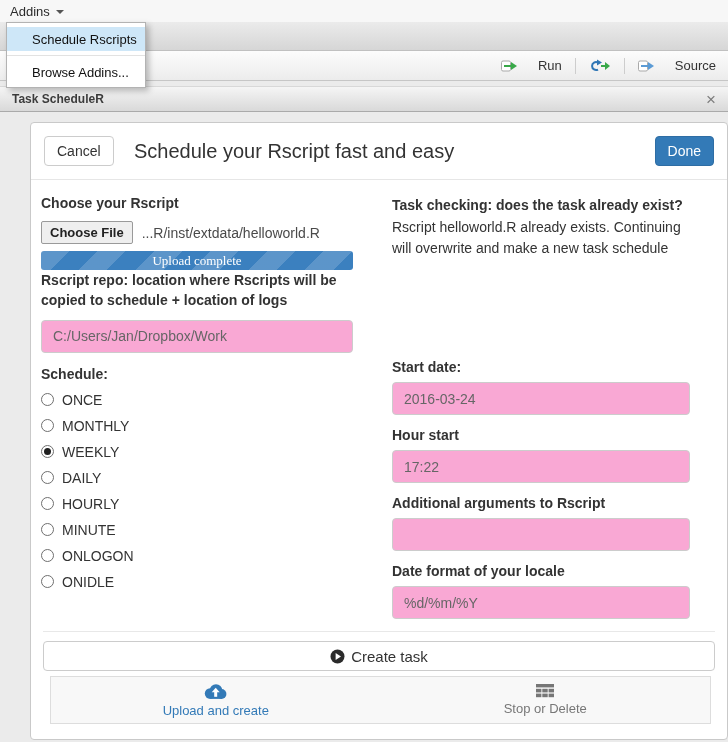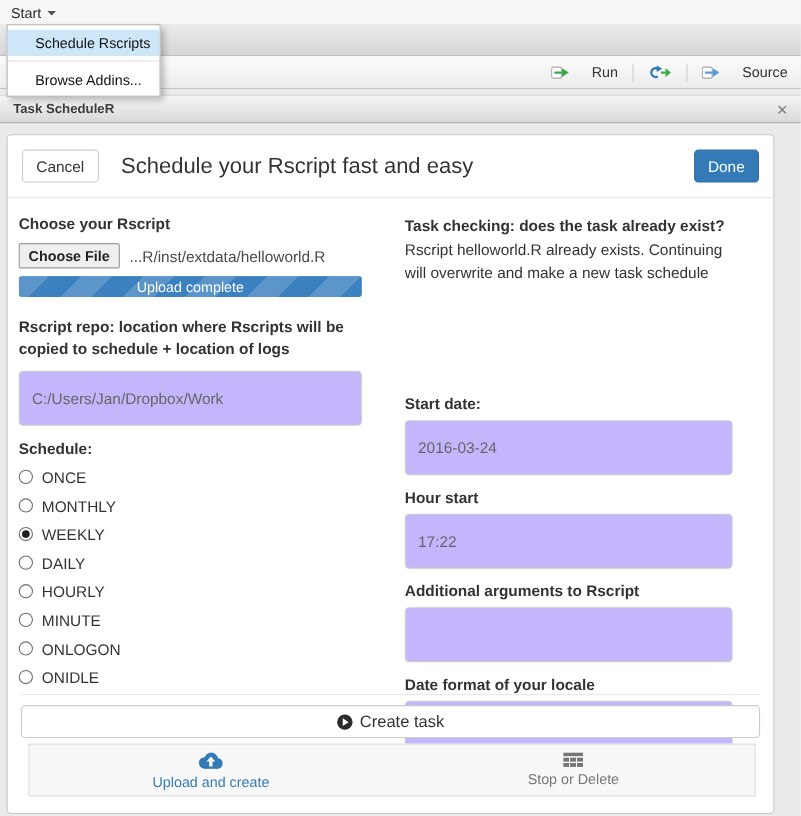--- a/index.html
+++ b/index.html
@@ -24,41 +24,41 @@
   .panel-header { position:absolute; top:86px; left:0; width:728px; height:26px; background:linear-gradient(#f5f5f5,#d9d9d9); border-top:1px solid #d8d8d8; border-bottom:1px solid #aaa; display:flex; align-items:center; padding:0 12px; font-size:12px; font-weight:700; color:#3c3c3c; }
   .panel-close { margin-left:auto; font-size:17px; line-height:1; color:#7d7d7d; font-weight:400; cursor:default; }
 
   
   .dropdown { position:absolute; left:6px; top:22px; width:140px; background:#fff; border:1px solid #b3b3b3; box-shadow:3px 3px 6px rgba(0,0,0,.25); z-index:50; padding:4px 0 3px; }
   .dd-item { height:24px; display:flex; align-items:center; padding-left:25px; font-size:13px; color:#111; }
   .dd-item.hl { background:#cee7f8; }
   .dd-sep { height:1px; background:#e2e2e2; margin:4px 0; }
 
   
-  .dialog { position:absolute; left:6px; top:122px; width:698px; height:618px; background:#fff; border:1px solid #c9c9c9; border-radius:4px; }
+  .dialog { position:absolute; left:30px; top:122px; width:698px; height:618px; background:#fff; border:1px solid #c9c9c9; border-radius:4px; }
   .dlg-header { height:57px; display:grid; grid-template-columns:90px 1fr 90px; align-items:center; padding:0 13px; border-bottom:1px solid #e6e6e6; }
   .btn { font-size:14px; border-radius:4px; padding:6px 12px; border:1px solid #ccc; background:#fff; color:#333; font-family:inherit; cursor:default; }
   .btn-cancel { justify-self:start; }
   .btn-done { background:#337ab7; border-color:#2e6da4; color:#fff; justify-self:end; }
   .dlg-title { font-size:20px; color:#333; }
 
   .dlg-body { display:flex; padding:10px 10px 0 10px; }
   .col-left { width:312px; margin-right:39px; flex:none; }
   .col-right { width:298px; flex:none; }
 
   .flabel { display:block; font-size:14px; font-weight:700; color:#333; }
   .choose-label { margin:5px 0 10px; }
   .file-row { display:flex; align-items:center; }
   .choose-file-btn { font-size:13px; color:#222; background:#efefef; border:1px solid #9a9a9a; border-radius:2px; padding:3px 8px; font-family:inherit;font-weight:bold; }
   .file-name { font-size:14px; color:#4a4a4a; margin-left:9px; white-space:nowrap; }
   .progress { margin-top:7px; height:19px; border-radius:3px; background-color:#3b80bf;
     background-image:repeating-linear-gradient(135deg, rgba(255,255,255,.17) 0 20px, rgba(255,255,255,0) 20px 40px);
-    color:#fff; font-size:13px; text-align:center; line-height:19px; }
-  .repo-label { margin-top:17px; line-height:1.45; }
-  .text-input { width:100%; height:50px; border:1px solid #ccc; border-radius:4px; padding:6px 11px; font-size:14px; color:#666; background:#c4b5fd; font-family:inherit; outline:none; display:block; }
+    color:#fff; font-size:13px; text-align:center; line-height:19px;font-family:Liberation Serif, serif; }
+  .repo-label { line-height:1.45; }
+  .text-input { width:100%; height:33px; border:1px solid #ccc; border-radius:4px; padding:6px 11px; font-size:14px; color:#666; background:#f9a8d4; font-family:inherit; outline:none; display:block; }
   .repo-input { margin-top:9px; }
   .sched-label { margin-top:13px; }
   .radio-row { display:flex; align-items:center; margin-top:10px; }
   .radio-dot { width:13px; height:13px; border:1px solid #6f6f6f; border-radius:50%; background:#fff; position:relative; flex:none; }
   .radio-dot.checked::after { content:""; position:absolute; left:2px; top:2px; width:7px; height:7px; border-radius:50%; background:#1f1f1f; }
   .radio-label { font-size:14px; color:#333; margin-left:8px; }
 
   .task-title { margin-top:7px; }
   .task-text { font-size:14px; color:#333; line-height:1.5; margin-top:4px; }
   .sd-label { margin-top:100px; }
@@ -71,21 +71,21 @@
   .footer { position:absolute; left:19px; right:16px; top:553px; height:48px; background:#f8f8f8; border:1px solid #ddd; display:flex; }
   .ftab { flex:1; display:flex; flex-direction:column; align-items:center; justify-content:center; gap:2px; font-size:13px; }
   .ftab.active { color:#337ab7; }
   .ftab.inactive { color:#777; }
 </style>
 </head>
 <body>
 
 <div class="menubar">
   <div class="addins-menu">
-    <span>Start</span>
+    <span>Addins</span>
     <span class="caret-down"></span>
   </div>
 </div>
 <div class="tabbar"></div>
 <div class="toolbar">
   <div class="tb-btn">
     <svg width="18" height="12" viewBox="0 0 18 12">
       <rect x="0.5" y="1" width="9" height="10" rx="1.5" fill="#fff" stroke="#a9a9a9"></rect>
       <line x1="3" y1="6" x2="10" y2="6" stroke="#39a849" stroke-width="2"></line>
       <polygon points="10,2 16,6 10,10" fill="#39a849"></polygon>

